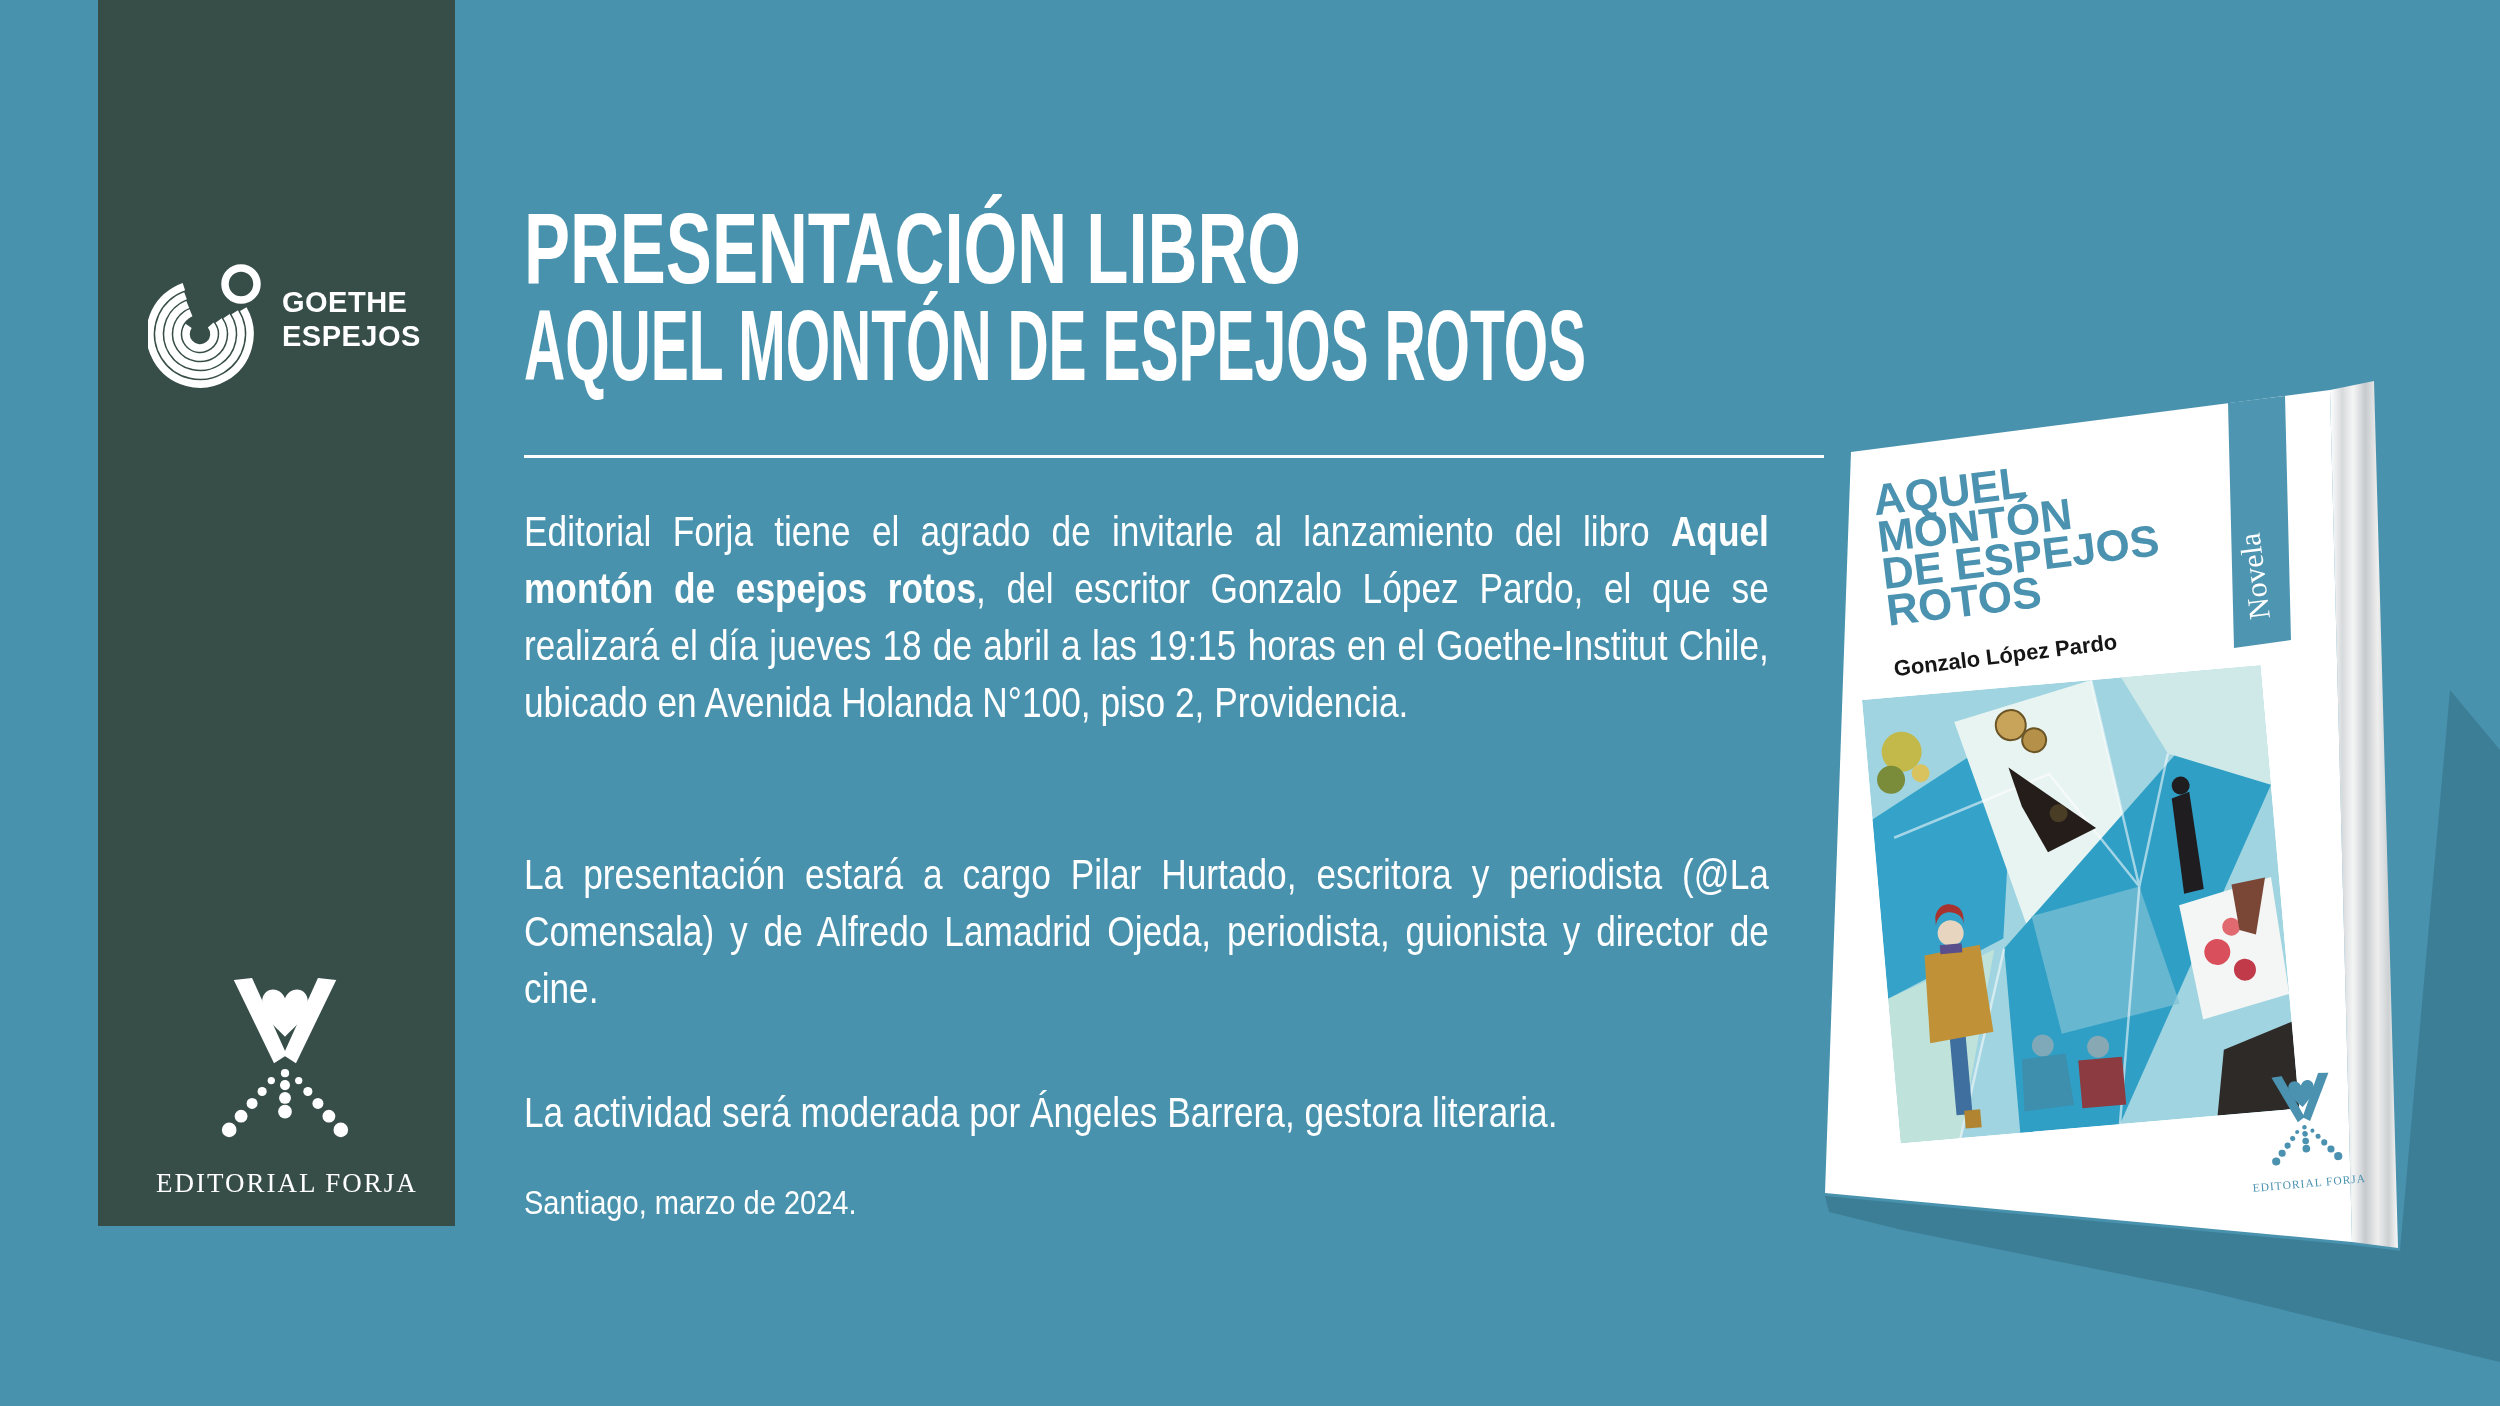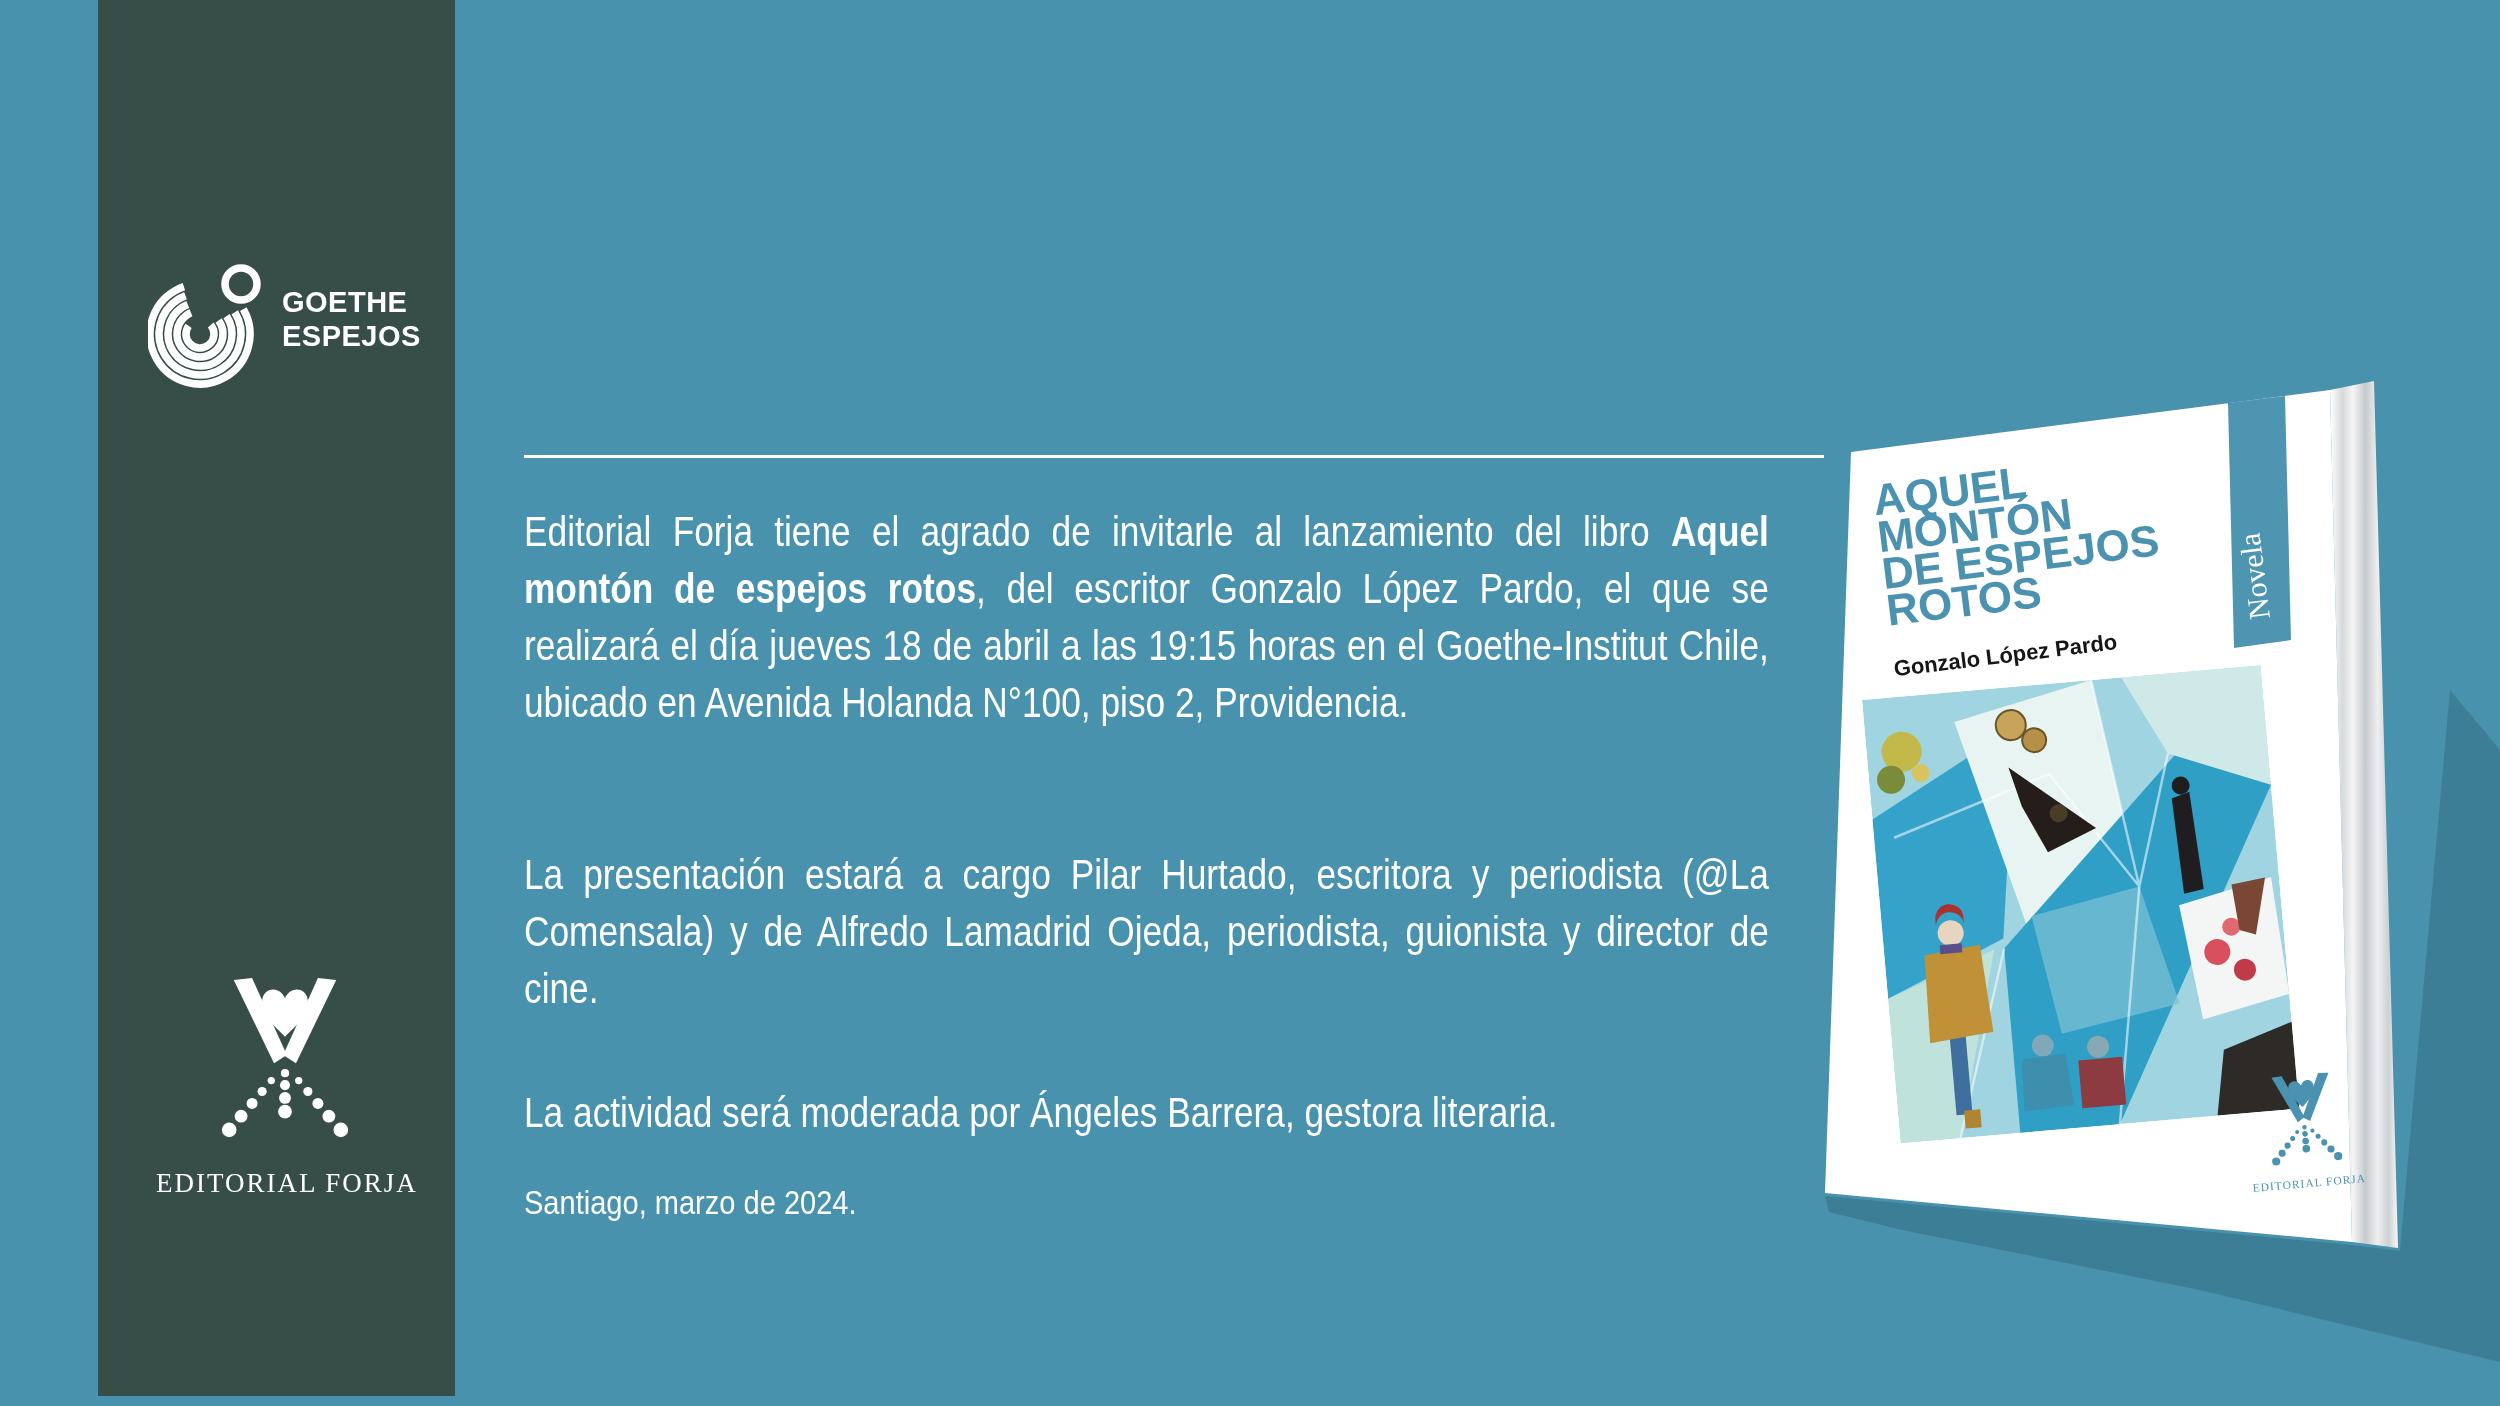--- a/index.html
+++ b/index.html
@@ -5,21 +5,21 @@
   html,body{margin:0;padding:0;background:#333;}
   #canvas{
     position:relative;
     width:2500px;height:1406px;
     background:#4892AE;
     overflow:hidden;
     font-family:"Liberation Sans",sans-serif;
   }
   
   .band{
-    position:absolute;left:98px;top:0;width:357px;height:1396px;
+    position:absolute;left:98px;top:0;width:357px;height:1226px;
     background:#374E48;
   }
   .goethe-logo{position:absolute;left:50px;top:258px;width:120px;height:134px;}
   .goethe-text{
     position:absolute;left:184px;top:285px;
     color:#fff;font-weight:bold;font-size:29px;line-height:34px;
     letter-spacing:.5px;white-space:nowrap;
   }
   .forja-mark-band{position:absolute;left:112px;top:978px;width:150px;height:174px;color:#fff;}
   .forja-label-band{
@@ -101,20 +101,24 @@
       <div>GOETHE</div>
       <div>ESPEJOS</div>
     </div>
 
     <svg class="forja-mark-band" viewBox="0 0 164 190">
       <use href="#forja-mark" width="164" height="190"></use>
     </svg>
     <div class="forja-label-band">EDITORIAL FORJA</div>
   </div>
 
+  <div class="main-title">
+    <span class="tline tline-1">PRESENTACIÓN LIBRO</span>
+    <span class="tline tline-2">AQUEL MONTÓN DE ESPEJOS ROTOS</span>
+  </div>
   <div class="divider"></div>
 
   <div class="para p1">
     <span>Editorial Forja tiene el agrado de invitarle al lanzamiento del libro </span><b>Aquel montón de espejos rotos</b><span>, del escritor Gonzalo López Pardo, el que se realizará el día jueves 18 de abril a las 19:15 horas en el Goethe-Institut Chile, ubicado en Avenida Holanda N°100, piso 2, Providencia.</span>
   </div>
   <div class="para p2">La presentación estará a cargo Pilar Hurtado, escritora y periodista (@La Comensala) y de Alfredo Lamadrid Ojeda, periodista, guionista y director de cine.</div>
   <div class="para p3">La actividad será moderada por Ángeles Barrera, gestora literaria.</div>
   <div class="date-line">Santiago, marzo de 2024.</div>
 
   <svg class="book-svg" viewBox="0 0 2500 1406">

